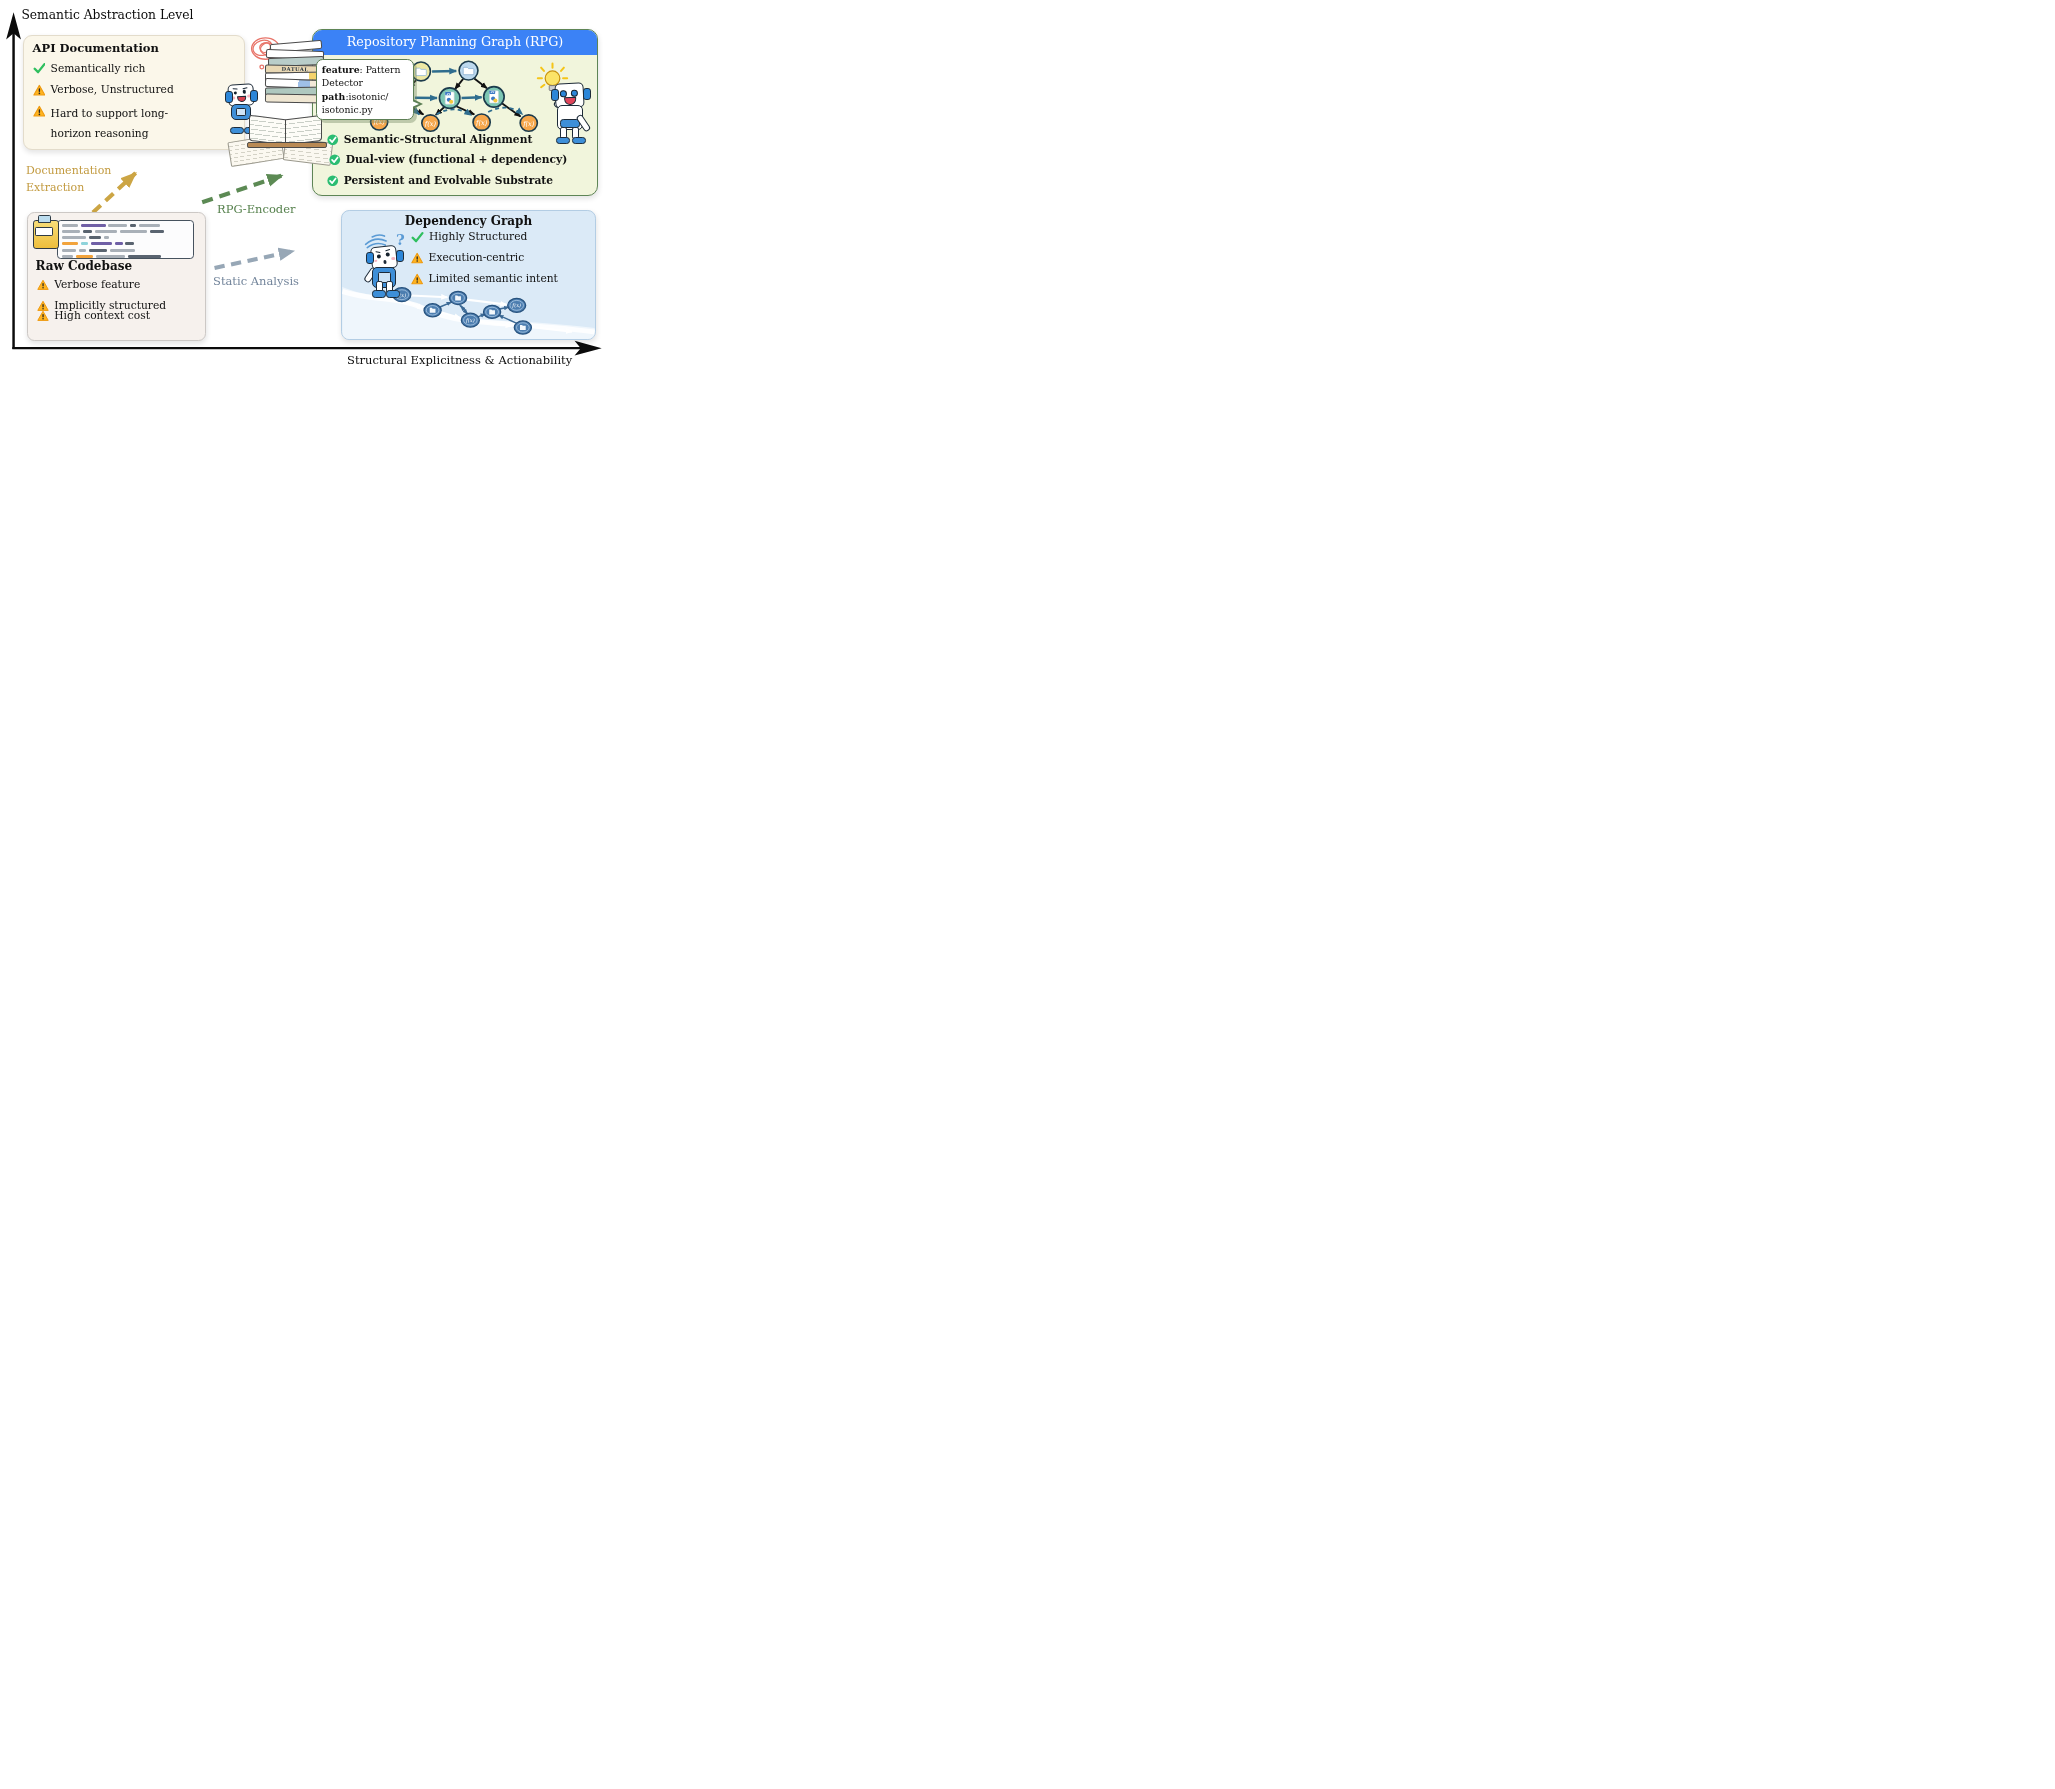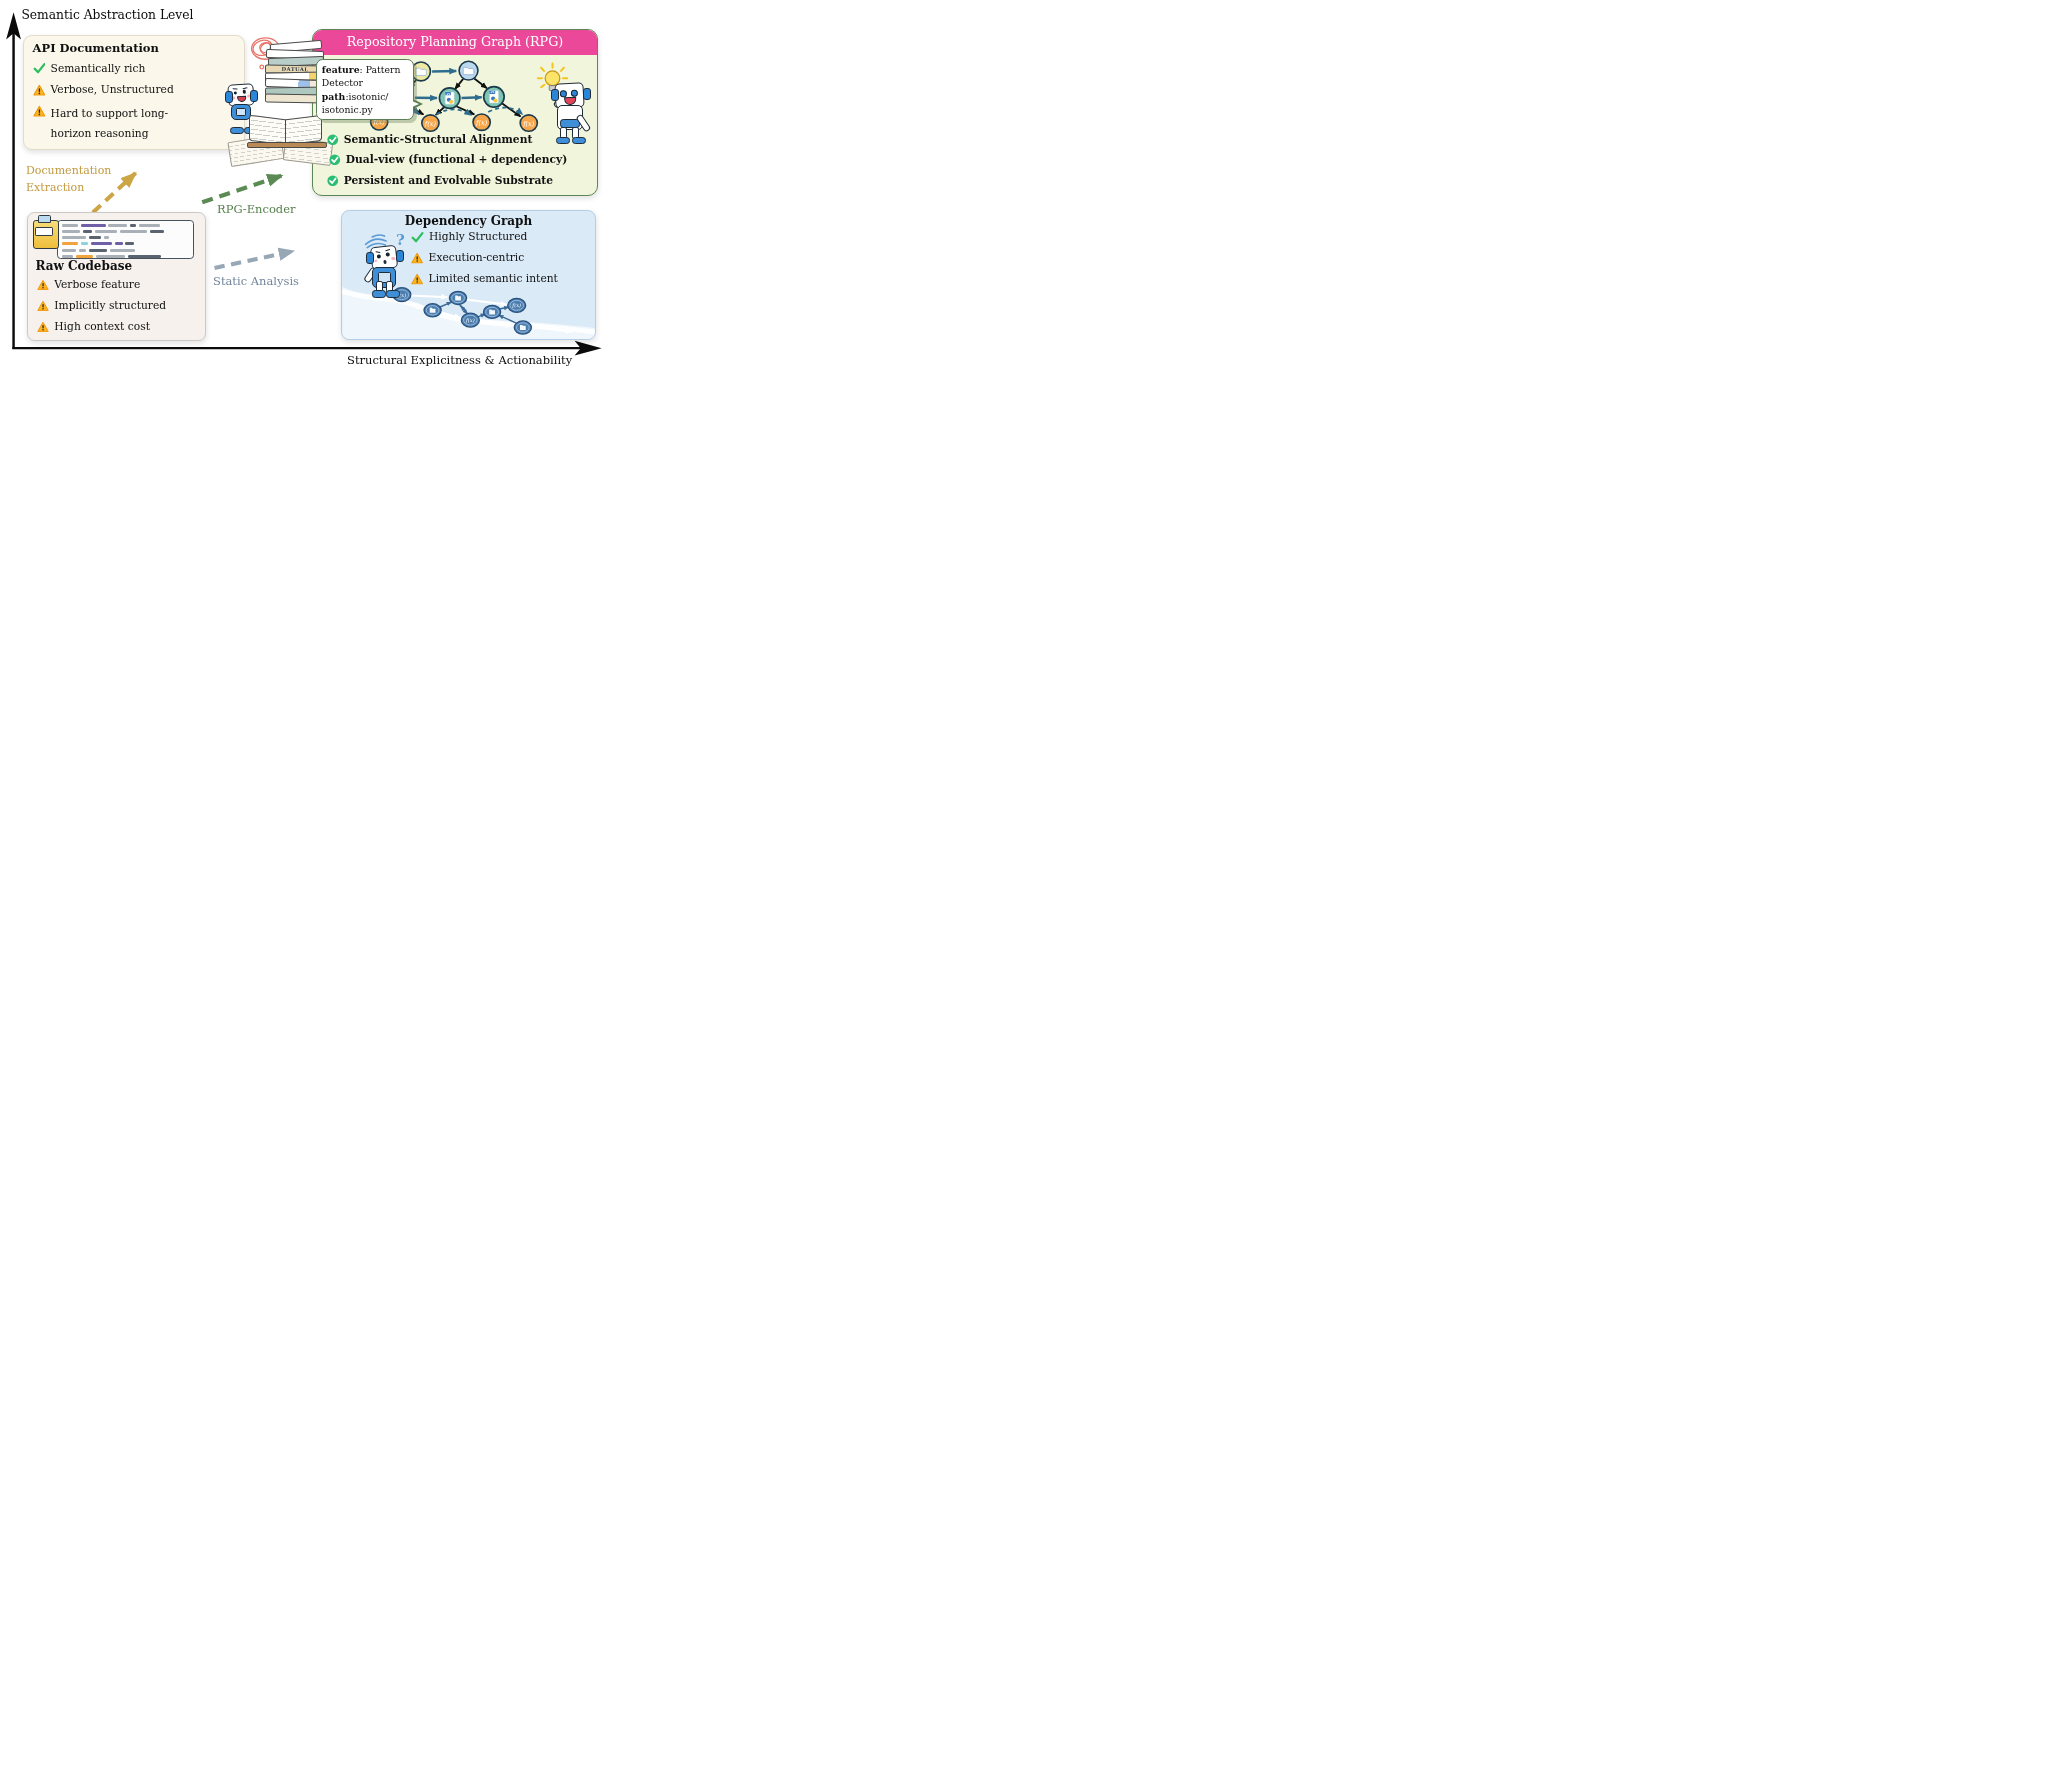--- a/index.html
+++ b/index.html
@@ -15,21 +15,21 @@
   .api-box{left:22.6px;top:35px;width:220px;height:113px;background:#FBF7EA;border:0.8px solid #E3DCCB;}
   .api-box h2{margin:0;position:absolute;left:9px;top:5px;font-size:11.5px;}
   
   .raw-box{left:27px;top:212px;width:177px;height:127px;background:#F6F1ED;border:0.8px solid #CCC8C5;border-radius:7.4px;}
   .raw-box h2{margin:0;position:absolute;left:7.4px;top:46px;font-size:12px;}
   
   .dep-box{left:321px;top:210px;width:253px;height:128px;background:#DBEAF7;border:1.2px solid #B3CDE4;border-radius:8.2px;overflow:hidden;margin-left:20px;}
   .dep-box h2{margin:0;position:absolute;left:0;top:3.3px;width:100%;text-align:center;font-size:12px;}
   
   .rpg-box{left:312px;top:29px;width:284px;height:165px;background:#F1F5DC;border:1.6px solid #5E8556;border-radius:10px;overflow:hidden;}
-  .rpg-header{position:absolute;left:0;top:0;width:100%;height:25px;background:#ec4899;
+  .rpg-header{position:absolute;left:0;top:0;width:100%;height:25px;background:#3b82f6;
               color:#fff;font-size:12.7px;text-align:center;line-height:24px;}
   
   .row{position:absolute;display:flex;align-items:flex-start;gap:5.3px;}
   .row .txt{font-size:10.7px;line-height:1.28;}
   .row.bold .txt{font-weight:bold;}
   .row .ic{flex:0 0 auto;margin-top:0.8px;}
   
   .bubble{position:absolute;left:3.3px;top:29px;width:87px;background:#fff;border:1.6px solid #5D7F55;
           border-radius:6.6px;padding:2.5px 4.5px;box-shadow:2.9px 2.9px 0 rgba(115,134,98,.40);z-index:5;}
   .bubble p{margin:0.8px 0;font-size:9.3px;line-height:1.40;}
@@ -257,21 +257,21 @@
     <div class="row" style="left:9px;top:86px;">
       <span class="ic">
         <svg width="12" height="12" viewBox="0 0 24 24">
             <path d="M12 2.6 L22.4 20.8 L1.6 20.8 Z" fill="#FFB420" stroke="#EE9A10" stroke-width="2" stroke-linejoin="round"></path>
             <rect x="10.8" y="8.2" width="2.6" height="6.8" rx="1.3" fill="#2A2722"></rect>
             <circle cx="12.1" cy="17.6" r="1.6" fill="#2A2722"></circle>
           </svg>
       </span>
       <span class="txt">Implicitly structured</span>
     </div>
-    <div class="row" style="left:9px;top:107px;">
+    <div class="row" style="left:9px;top:96px;">
       <span class="ic">
         <svg width="12" height="12" viewBox="0 0 24 24">
             <path d="M12 2.6 L22.4 20.8 L1.6 20.8 Z" fill="#FFB420" stroke="#EE9A10" stroke-width="2" stroke-linejoin="round"></path>
             <rect x="10.8" y="8.2" width="2.6" height="6.8" rx="1.3" fill="#2A2722"></rect>
             <circle cx="12.1" cy="17.6" r="1.6" fill="#2A2722"></circle>
           </svg>
       </span>
       <span class="txt">High context cost</span>
     </div>
   </div>

